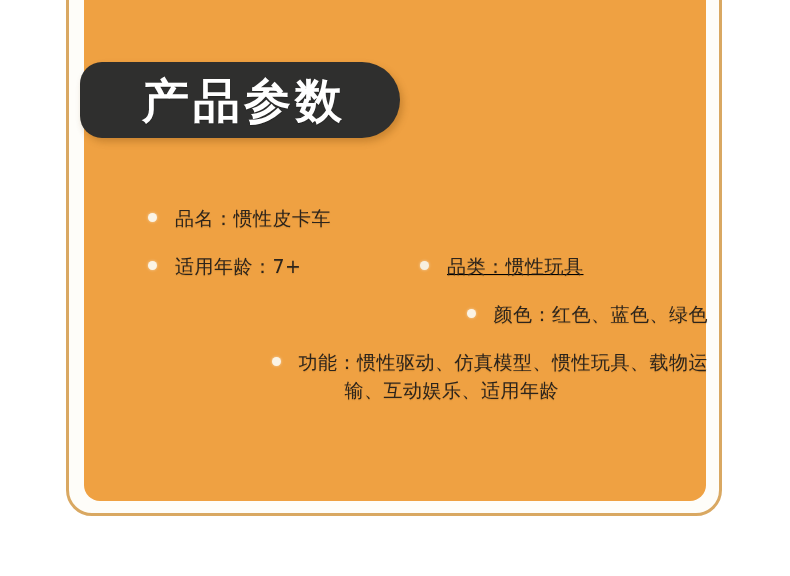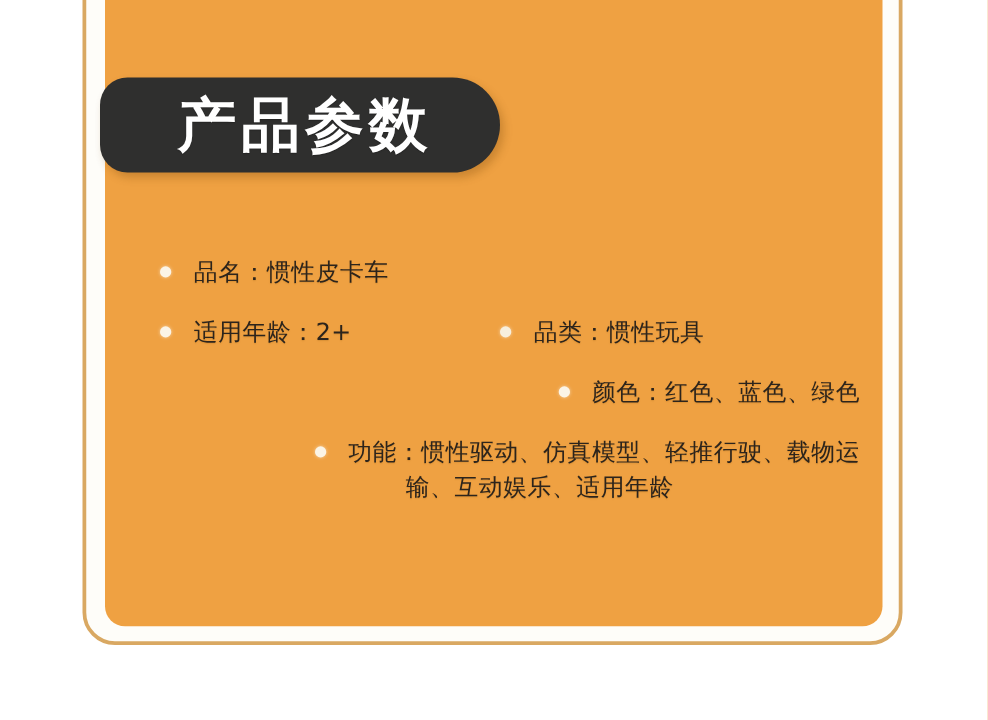--- a/index.html
+++ b/index.html
@@ -74,38 +74,38 @@
     letter-spacing: 4px;
     line-height: 1;
     white-space: nowrap;
     font-family: "DejaVu Sans", "Liberation Sans", sans-serif;
     text-shadow: 0 1px 1px rgba(0,0,0,0.25);
   }
 
   
   .spec-list {
     position: absolute;
-    left: 44px;
+    left: 64px;
     top: 234px;
     width: 560px;
   }
   .spec-row {
     display: flex;
     align-items: flex-start;
     margin-bottom: 20px;
     position: relative;
   }
   .spec-row:last-child { margin-bottom: 0; }
 
   .spec-item {
     display: flex;
     align-items: flex-start;
   }
   .spec-item.col-a { width: 272px; flex: 0 0 272px; }
-  .spec-item.col-b { flex: 1 1 auto; }
+  .spec-item.col-b { flex: 1 1 auto; text-decoration: underline; }
   .spec-item.full  { width: 100%; justify-content: flex-end; }
 
   .bullet {
     width: 9px;
     height: 9px;
     border-radius: 50%;
     background: #FBF4E6;
     flex: 0 0 9px;
     margin-top: 9px;
     margin-right: 18px;
@@ -148,40 +148,40 @@
       <div class="spec-row">
         <div class="spec-item col-a">
           <span class="bullet"></span>
           <span class="spec-text">品名：惯性皮卡车</span>
         </div>
       </div>
 
       <div class="spec-row">
         <div class="spec-item col-a">
           <span class="bullet"></span>
-          <span class="spec-text">适用年龄：2+</span>
+          <span class="spec-text">适用年龄：7+</span>
         </div>
         <div class="spec-item col-b">
           <span class="bullet dim"></span>
           <span class="spec-text">品类：惯性玩具</span>
         </div>
       </div>
 
       <div class="spec-row">
         <div class="spec-item full">
           <span class="bullet"></span>
           <span class="spec-text">颜色：红色、蓝色、绿色</span>
         </div>
       </div>
 
       <div class="spec-row">
         <div class="spec-item full">
           <span class="bullet"></span>
           <span class="spec-text wrap">
-            <span>功能：惯性驱动、仿真模型、轻推行驶、载物运</span>
+            <span>功能：惯性驱动、仿真模型、惯性玩具、载物运</span>
             <span class="func-line2">输、互动娱乐、适用年龄</span>
           </span>
         </div>
       </div>
 
     </div>
   </div>
 </div>
 
 </body></html>

